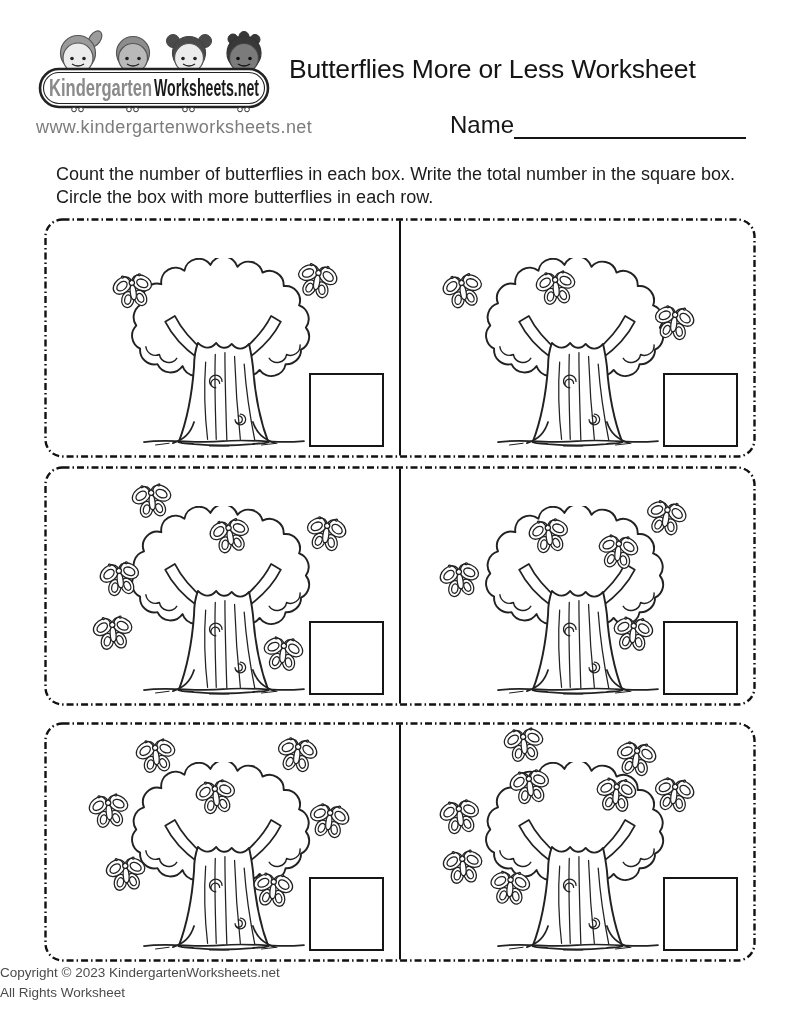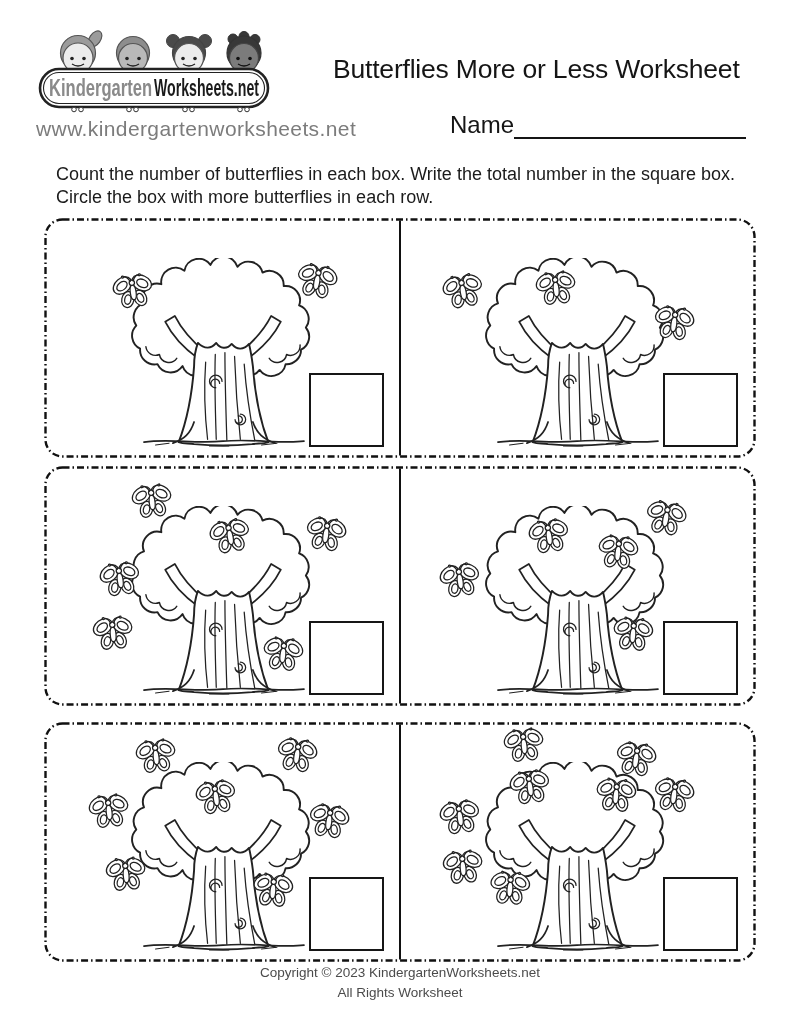--- a/index.html
+++ b/index.html
@@ -1,23 +1,23 @@
 <!DOCTYPE html>
 <html><head>
 <meta charset="utf-8">
 <style>
   html,body{margin:0;padding:0;background:#fff;}
   .page{position:relative;width:800px;height:1035px;background:#fff;overflow:hidden;
         font-family:"Liberation Sans",sans-serif;color:#1a1a1a;}
 
   
   .logo-svg{position:absolute;left:38px;top:30px;}
-  .site-url{position:absolute;left:36px;top:117px;font-size:21px;color:#7c7c7c;letter-spacing:.4px;}
+  .site-url{position:absolute;left:36px;top:117px;font-size:18px;color:#7c7c7c;letter-spacing:.4px;}
   .title{position:absolute;left:289px;top:36px;font-size:26.5px;letter-spacing:-.2px;
-         color:#151515;white-space:nowrap;font-weight:400;margin-left:44px;}
+         color:#151515;white-space:nowrap;font-weight:400;}
   .name-row{position:absolute;left:450px;top:110px;font-size:24px;color:#151515;}
   .name-line{display:inline-block;width:232px;height:27px;border-bottom:2px solid #151515;vertical-align:bottom;}
 
   .instructions{position:absolute;left:56px;top:163px;width:700px;margin:0;
                 font-size:18px;line-height:1.3;color:#1b1b1b;}
 
   
   #grid{position:absolute;inset:0;}
   .ws-row{position:absolute;left:44px;width:712px;height:240px;}
   .ws-row:nth-child(1){top:218px;}
@@ -29,21 +29,21 @@
   .cell.c1{left:356px;}
   .tree-wrap{position:absolute;left:50%;bottom:5px;transform:translateX(-50%);width:212px;height:193px;}
   .tree-wrap svg{display:block;width:100%;height:100%;}
   .butterfly{position:absolute;width:43px;height:39px;}
   .butterfly svg{display:block;width:100%;height:100%;}
   .answer-square{position:absolute;right:16px;bottom:9px;width:71px;height:70px;
                  border:2.5px solid #161616;background:#fff;
                  font-size:34px;text-align:center;line-height:70px;}
 
   
-  .footer{position:absolute;left:0;right:0;top:963px;text-align:center;
+  .footer{position:absolute;left:0;right:0;top:963px;
           color:#4b4b4b;font-size:13.5px;line-height:1.45;}
 </style>
 </head>
 <body>
 
 <div class="page">
 
   <svg class="logo-svg" width="232" height="84" viewBox="0 0 232 84">
 
     <g>

